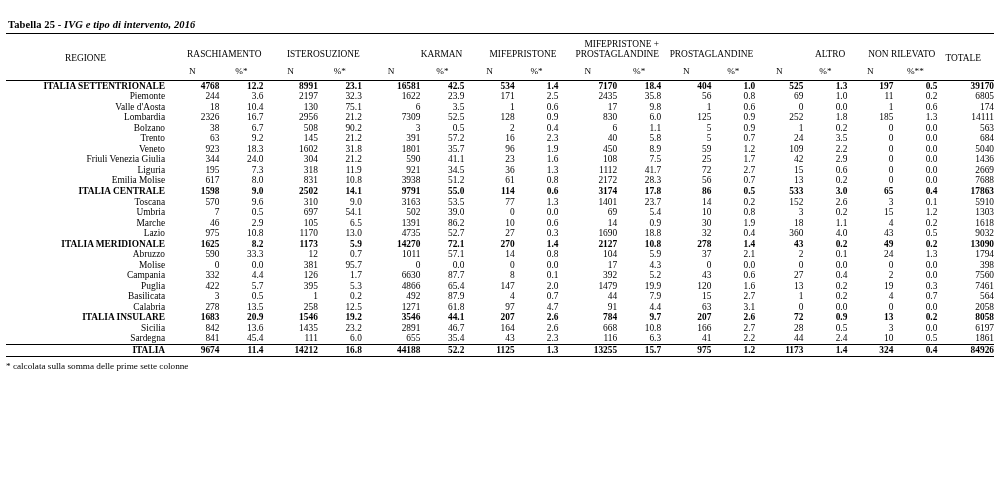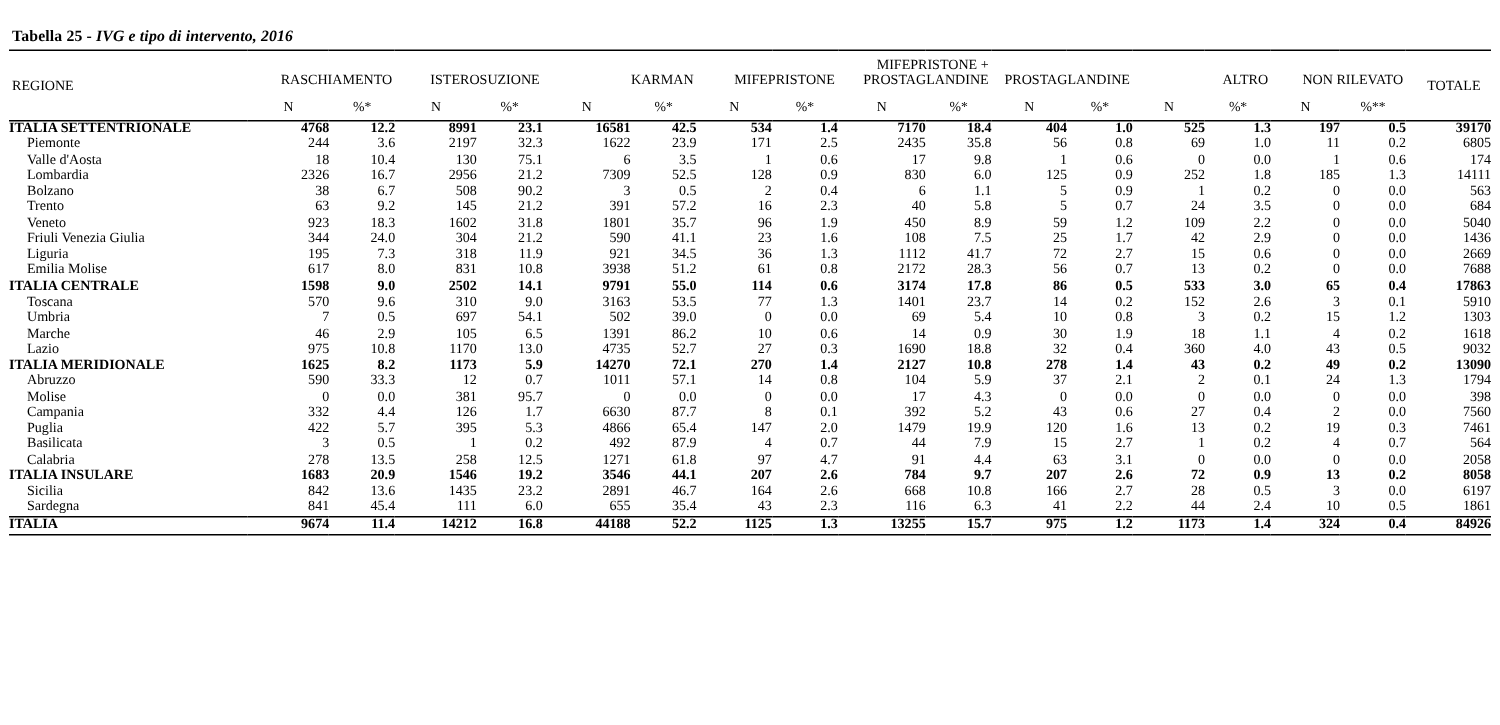--- a/index.html
+++ b/index.html
@@ -47,35 +47,35 @@
   .rule-bottom td { border-bottom: 1.6px solid #000; }
 
   thead .hdr-group td {
     text-align: right;
     font-size: 9.4px;
     padding: 5px 2px 2px 2px;
     line-height: 1.1;
     white-space: normal;
   }
   thead .hdr-group td.region-head {
-    text-align: left;
+    text-align: center;
     padding-left: 2px;
     font-family: Liberation Serif, serif;
   }
   thead .hdr-units td {
     text-align: center;
     font-size: 9.2px;
     padding: 4px 2px 4px 2px;
   }
   tbody td {
     padding: 2.0px 2px 1.6px 2px;
     line-height: 1.12;
   }
   td.lbl {
-    text-align: left;
+    text-align: right;
     padding-left: 2px;
   }
   td.lbl.indent { padding-left: 12px; }
   td.num { text-align: right; padding-right: 7px; }
   tr.total-row td, tr.macro-row td { font-weight: bold; }
   tr.grand-row td { font-weight: bold; }
   .footnotes {
     width: 988px;
     margin-top: 4px;
     font-size: 9.2px;
@@ -118,21 +118,21 @@
       <tr class="hdr-group rule-top">
         <td class="region-head" rowspan="2" style="vertical-align:middle">REGIONE</td>
         <td colspan="2">RASCHIAMENTO</td>
         <td colspan="2">ISTEROSUZIONE</td>
         <td colspan="2">KARMAN</td>
         <td colspan="2">MIFEPRISTONE</td>
         <td colspan="2">MIFEPRISTONE + PROSTAGLANDINE</td>
         <td colspan="2">PROSTAGLANDINE</td>
         <td colspan="2">ALTRO</td>
         <td colspan="2">NON RILEVATO</td>
-        <td rowspan="2" style="vertical-align:middle;text-align:right;padding-right:7px">TOTALE</td>
+        <td rowspan="2" style="vertical-align:middle;text-align:center;padding-right:7px">TOTALE</td>
       </tr>
       <tr class="hdr-units">
         <td>N</td>
         <td>%*</td>
         <td>N</td>
         <td>%*</td>
         <td>N</td>
         <td>%*</td>
         <td>N</td>
         <td>%*</td>
@@ -667,15 +667,16 @@
           <td class="num">0.4</td>
           <td class="num">84926</td>
         </tr>
         <tr class="rule-bottom">
           <td colspan="18" style="height:0;padding:0"></td>
         </tr>
       </tbody>
   </table>
 
   <div class="footnotes">
+    <div class="fn1">* calcolata sulla somma delle prime sette colonne</div>
   </div>
 
 </div>
 
 </body></html>

